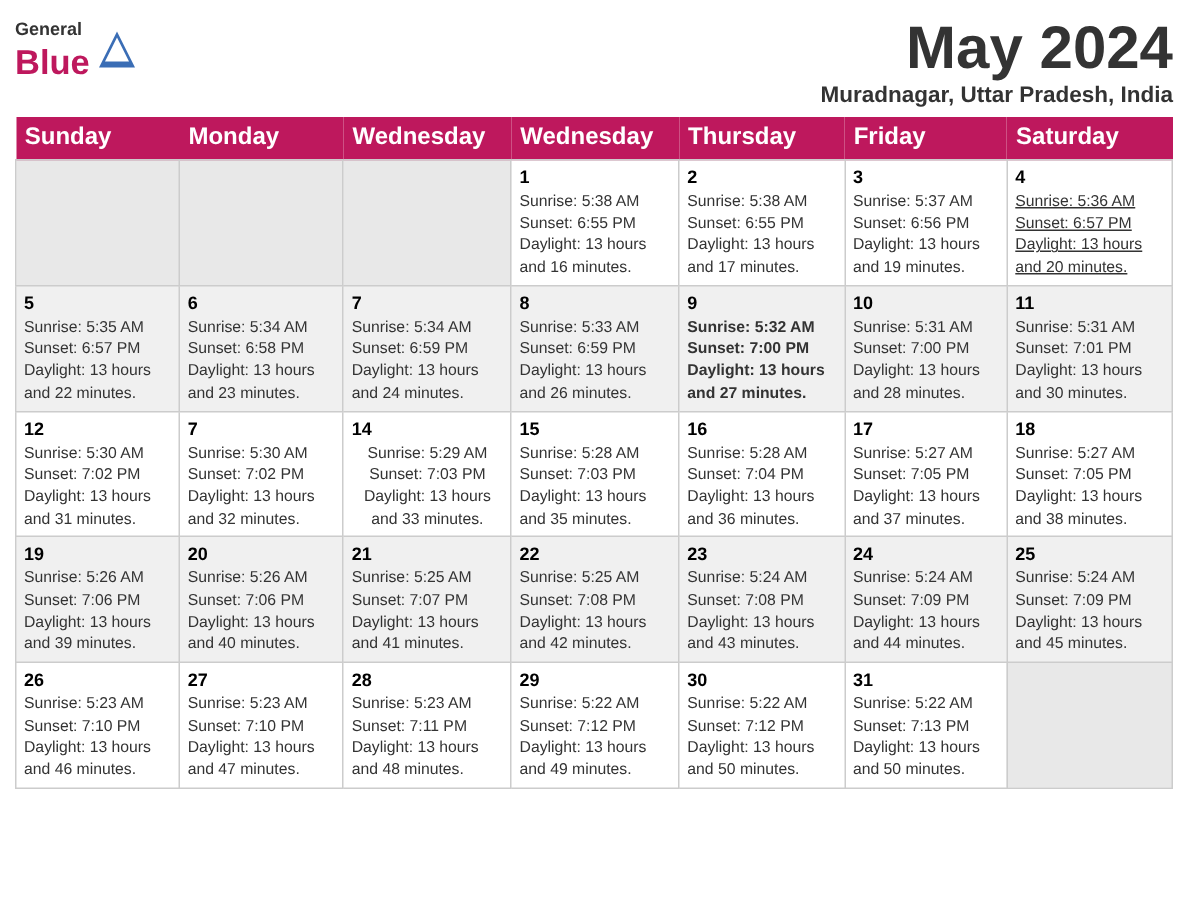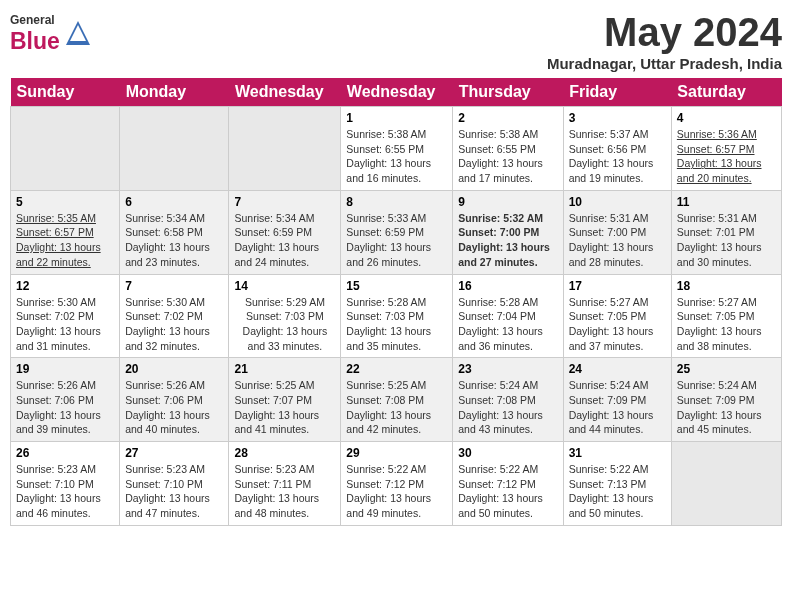--- a/index.html
+++ b/index.html
@@ -146,21 +146,21 @@
         <td>
           <div class="day-number">4</div>
           <div class="day-info" style="white-space: pre-line; text-decoration: underline;">Sunrise: 5:36 AM
 Sunset: 6:57 PM
 Daylight: 13 hours and 20 minutes.</div>
         </td>
       </tr>
       <tr>
         <td>
           <div class="day-number">5</div>
-          <div class="day-info" style="white-space: pre-line; text-decoration: underline;">Sunrise: 5:35 AM
+          <div class="day-info" style="white-space: pre-line;">Sunrise: 5:35 AM
 Sunset: 6:57 PM
 Daylight: 13 hours and 22 minutes.</div>
         </td>
         <td>
           <div class="day-number">6</div>
           <div class="day-info" style="white-space: pre-line;">Sunrise: 5:34 AM
 Sunset: 6:58 PM
 Daylight: 13 hours and 23 minutes.</div>
         </td>
         <td>

